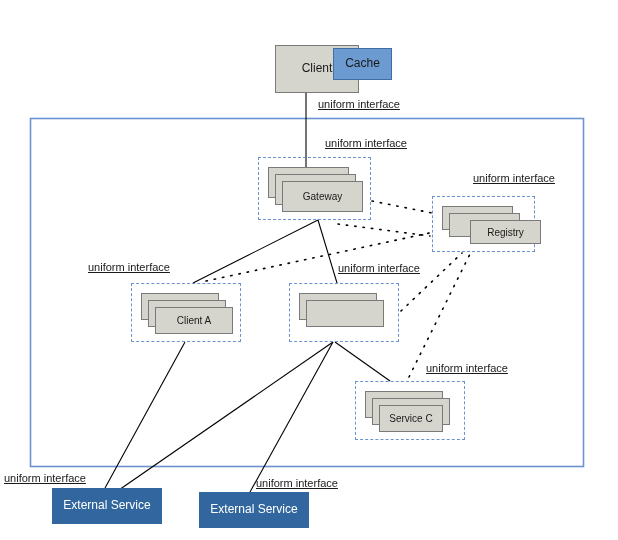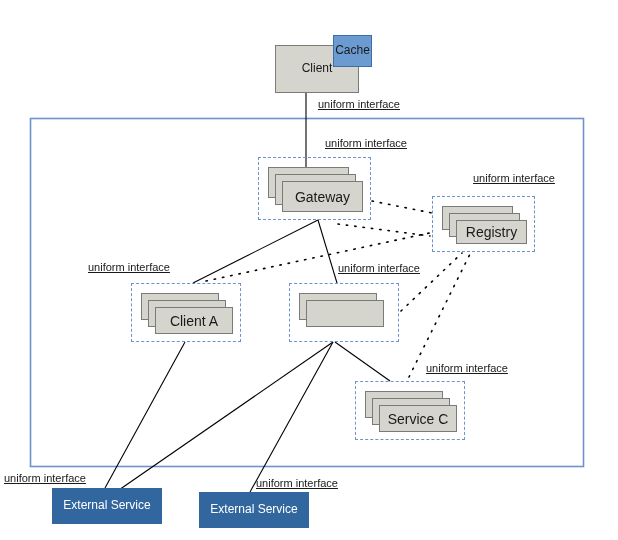--- a/index.html
+++ b/index.html
@@ -64,21 +64,21 @@
   .stack-card {
     position: absolute;
     box-sizing: border-box;
     background: #d5d5cd;
     border: 1px solid #7a7a7a;
   }
   .stack-card.front {
     display: flex;
     align-items: center;
     justify-content: center;
-    font-size: 14px;
+    font-size: 10px;
     color: #1a1a1a;
     white-space: nowrap;
   }
   
   .edge-label {
     position: absolute;
     font-size: 11px;
     color: #1a1a1a;
     white-space: nowrap;
     background: transparent;
@@ -115,49 +115,49 @@
       <div class="group" style="left: 258px; top: 157px; width: 113px; height: 63px;">
         <div class="stack-card" style="left: 9px; top: 9px; width: 81px; height: 31px; z-index: 1;"></div>
         <div class="stack-card" style="left: 16px; top: 16px; width: 81px; height: 31px; z-index: 2;"></div>
         <div class="stack-card front" style="left: 23px; top: 23px; width: 81px; height: 31px; z-index: 3;">
           <span>Gateway</span>
         </div>
       </div>
       <div class="group" style="left: 432px; top: 196px; width: 103px; height: 56px;">
         <div class="stack-card" style="left: 9px; top: 9px; width: 71px; height: 24px; z-index: 1;"></div>
         <div class="stack-card" style="left: 16px; top: 16px; width: 71px; height: 24px; z-index: 2;"></div>
-        <div class="stack-card front" style="left: 23px; top: 23px; width: 71px; height: 24px; z-index: 3;">
+        <div class="stack-card front" style="left: 37px; top: 23px; width: 71px; height: 24px; z-index: 3;">
           <span>Registry</span>
         </div>
       </div>
       <div class="group" style="left: 131px; top: 283px; width: 110px; height: 59px;">
         <div class="stack-card" style="left: 9px; top: 9px; width: 78px; height: 27px; z-index: 1;"></div>
         <div class="stack-card" style="left: 16px; top: 16px; width: 78px; height: 27px; z-index: 2;"></div>
         <div class="stack-card front" style="left: 23px; top: 23px; width: 78px; height: 27px; z-index: 3;">
           <span>Client A</span>
         </div>
       </div>
       <div class="group" style="left: 289px; top: 283px; width: 110px; height: 59px;">
         <div class="stack-card" style="left: 9px; top: 9px; width: 78px; height: 27px; z-index: 1;"></div>
         <div class="stack-card" style="left: 16px; top: 16px; width: 78px; height: 27px; z-index: 2;"></div>
       </div>
       <div class="group" style="left: 355px; top: 381px; width: 110px; height: 59px;">
         <div class="stack-card" style="left: 9px; top: 9px; width: 78px; height: 27px; z-index: 1;"></div>
         <div class="stack-card" style="left: 16px; top: 16px; width: 78px; height: 27px; z-index: 2;"></div>
-        <div class="stack-card front" style="left: 23px; top: 23px; width: 78px; height: 27px; z-index: 3;">
+        <div class="stack-card front" style="left: 23px; top: 23px; width: 64px; height: 27px; z-index: 3;">
           <span>Service C</span>
         </div>
       </div>
     </div>
 
   <div id="nodes-layer">
       <div class="node node-gray" style="left: 275px; top: 13px; width: 84px; height: 48px; z-index: 10; margin-top: 32px;">
         <span>Client</span>
       </div>
-      <div class="node node-blue" style="left: 333px; top: 35px; width: 39px; height: 32px; z-index: 20; text-align: right;">
+      <div class="node node-blue" style="left: 333px; top: 48px; width: 59px; height: 32px; z-index: 20; text-align: right;">
         <span>Cache</span>
       </div>
       <div class="node node-blue node-blue-solid" style="left: 52px; top: 488px; width: 110px; height: 36px; z-index: 10;">
         <span>External Service</span>
       </div>
       <div class="node node-blue node-blue-solid" style="left: 199px; top: 492px; width: 110px; height: 36px; z-index: 10;">
         <span>External Service</span>
       </div>
     </div>
 

